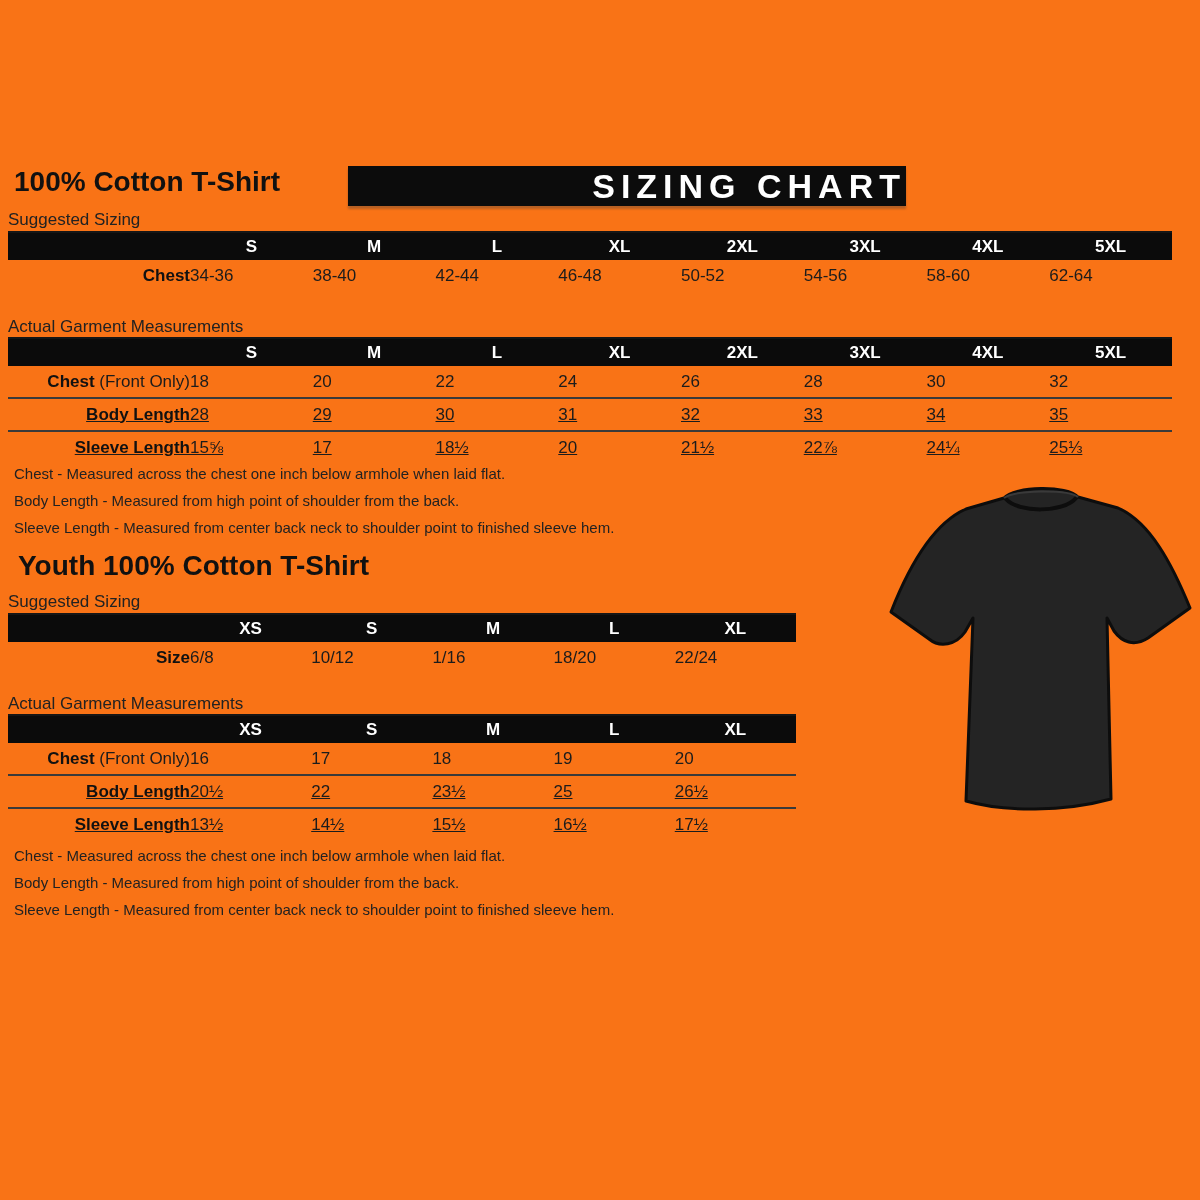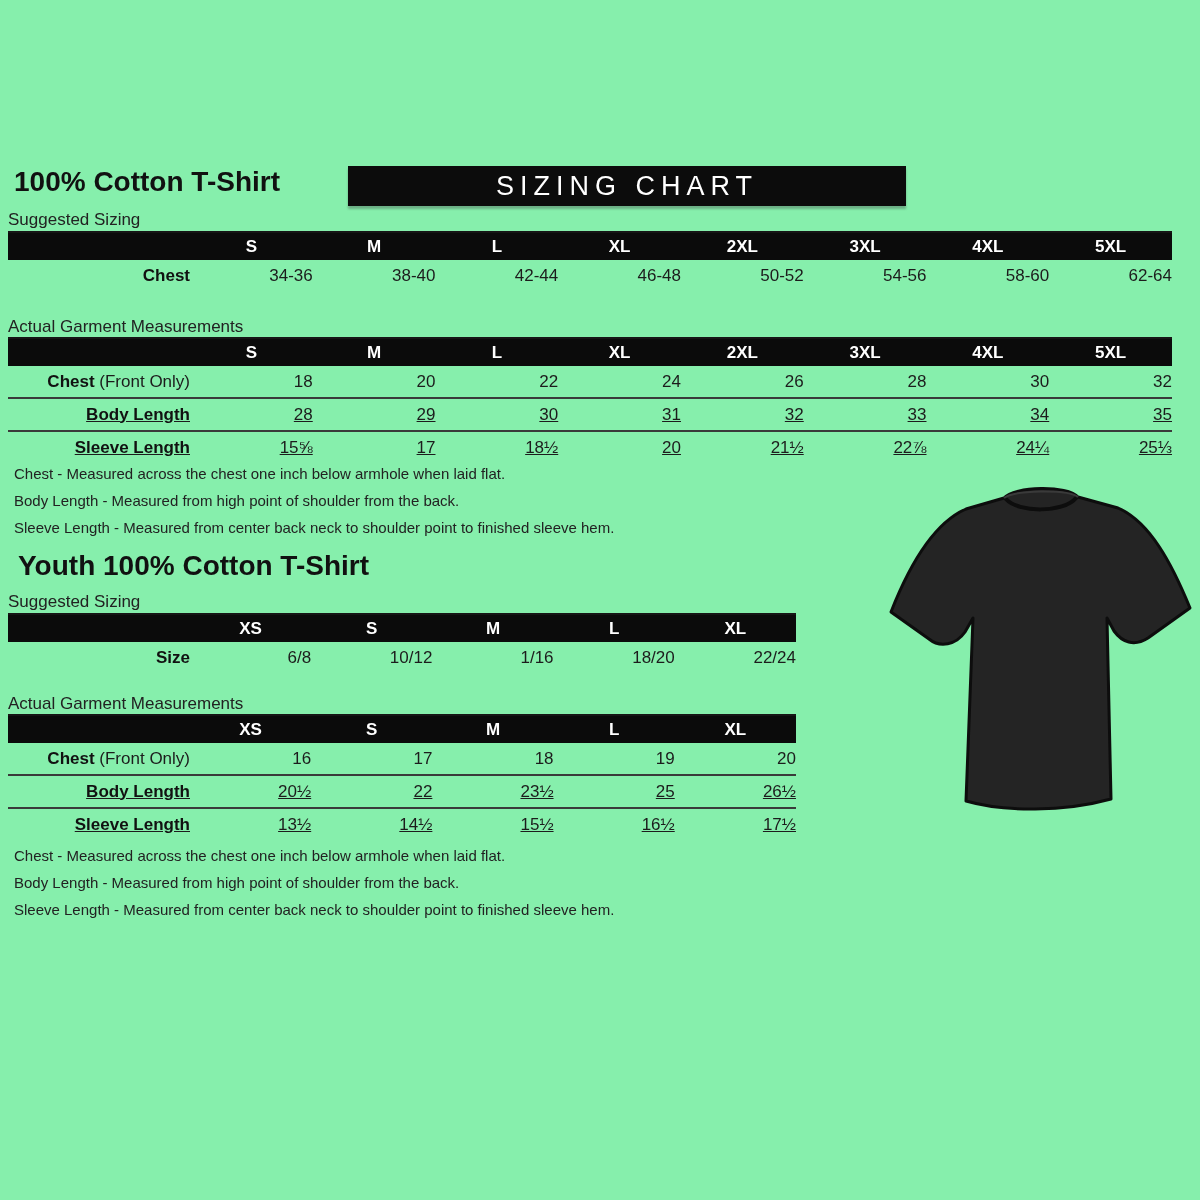--- a/index.html
+++ b/index.html
@@ -1,36 +1,36 @@
 <!DOCTYPE html>
 <html><head>
 <meta charset="utf-8">
 <style>
   html,body{margin:0;padding:0;background:#ffffff;}
   #page{
-    position:relative;width:1200px;height:1200px;background:#86efac;
+    position:relative;width:1200px;height:1200px;background:#f97316;
     font-family:"Liberation Sans","DejaVu Sans",sans-serif;color:#1a1a1a;overflow:hidden;
   }
   .abs{position:absolute;}
   .big-title{font-size:28px;font-weight:bold;color:#111;letter-spacing:0px;}
   .banner{
-    background:#0c0c0c;color:#fff;font-size:27px;font-weight:normal;letter-spacing:6px;
-    display:flex;align-items:center;justify-content:center;
+    background:#0c0c0c;color:#fff;font-size:34px;font-weight:bold;letter-spacing:6px;
+    display:flex;align-items:center;justify-content:flex-end;
     box-shadow:0 3px 2px rgba(60,60,60,.35);
   }
   .section-label{font-size:17px;color:#222;}
   table.size-table{
     border-collapse:collapse;table-layout:fixed;border-top:2px solid #161616;
   }
   table.size-table th{
     background:#0b0b0b;color:#ffffff;font-size:17px;font-weight:bold;
     text-align:center;height:27px;padding:0;
   }
   table.size-table td{
-    font-size:17px;text-align:right;height:31px;padding:0;color:#1c1c1c;
+    font-size:17px;text-align:left;height:31px;padding:0;color:#1c1c1c;
   }
   table.size-table td.row-label{text-align:right;padding-left:12px;}
   table.size-table td.row-label b{font-weight:bold;color:#111;}
   table.size-table th.label-col, table.size-table td.row-label{width:182px;}
   table.size-table tbody tr + tr td{border-top:2px solid #3a3a3a;text-decoration:underline;}
   .notes div{font-size:15px;color:#222;line-height:27px;}
 </style>
 </head>
 <body>
 

